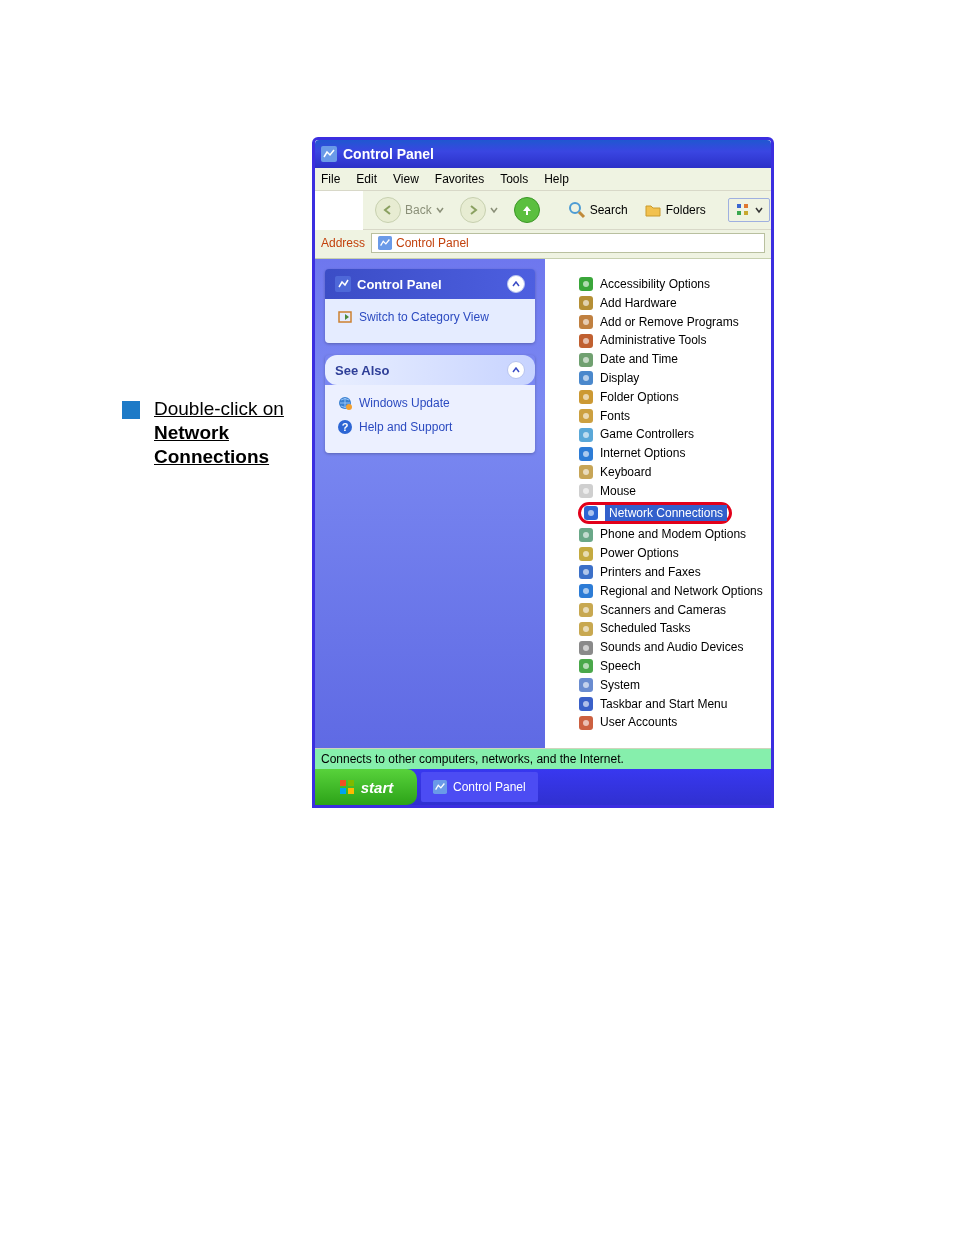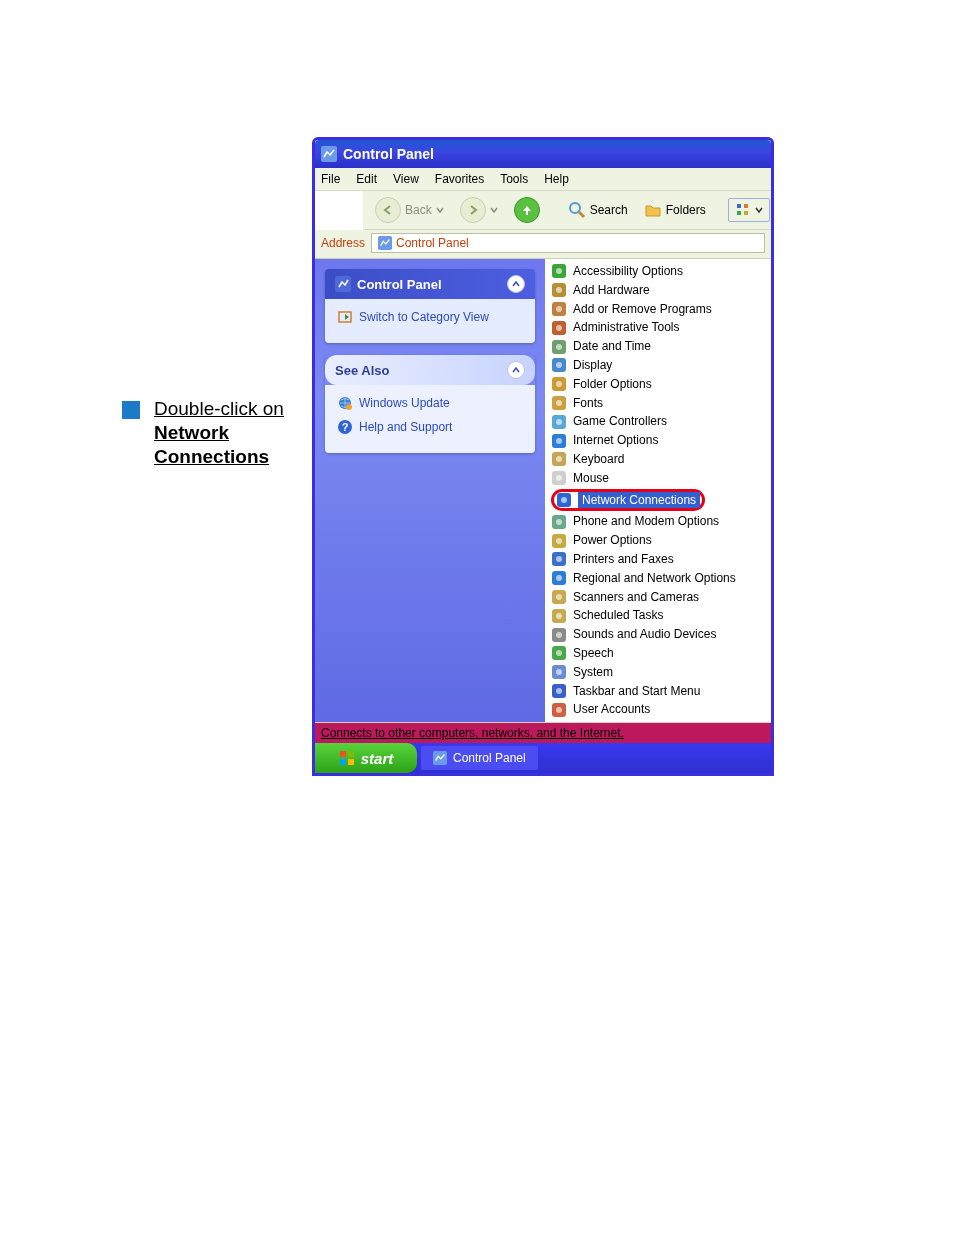--- a/index.html
+++ b/index.html
@@ -187,21 +187,22 @@
     align-items: center;
     gap: 6px;
     margin-bottom: 8px;
     cursor: pointer;
   }
 
   
   .rightpane {
     flex: 1;
     background: #fff;
-    padding: 3px 2px;
+    padding: 16px 2px;
+    margin-left: 27px;
   }
   .cp-item {
     display: flex;
     align-items: center;
     gap: 6px;
     padding: 1px 4px;
     cursor: pointer;
     line-height: 1.4;
   }
   .cp-item .ic {
@@ -217,29 +218,28 @@
     border-radius: 12px;
     padding: 0 2px;
   }
   .highlight-ring .cp-label {
     background: #3360cc;
     color: #fff;
     padding: 0 4px;
   }
 
   .statusbar {
-    background: #be185d;
+    background: #86efac;
     border-top: 1px solid #cfd4bc;
     padding: 3px 6px;
     font-size: 12px;
-    text-decoration: underline;
   }
 
   .taskbar {
-    height: 30px;
+    height: 36px;
     background: linear-gradient(to bottom, #3838f0, #3030d0);
     display: flex;
     align-items: stretch;
   }
   .start-btn {
     width: 86px;
     background: linear-gradient(to bottom, #58d23b, #2ca318);
     color: #fff;
     font-weight: bold;
     font-style: italic;

